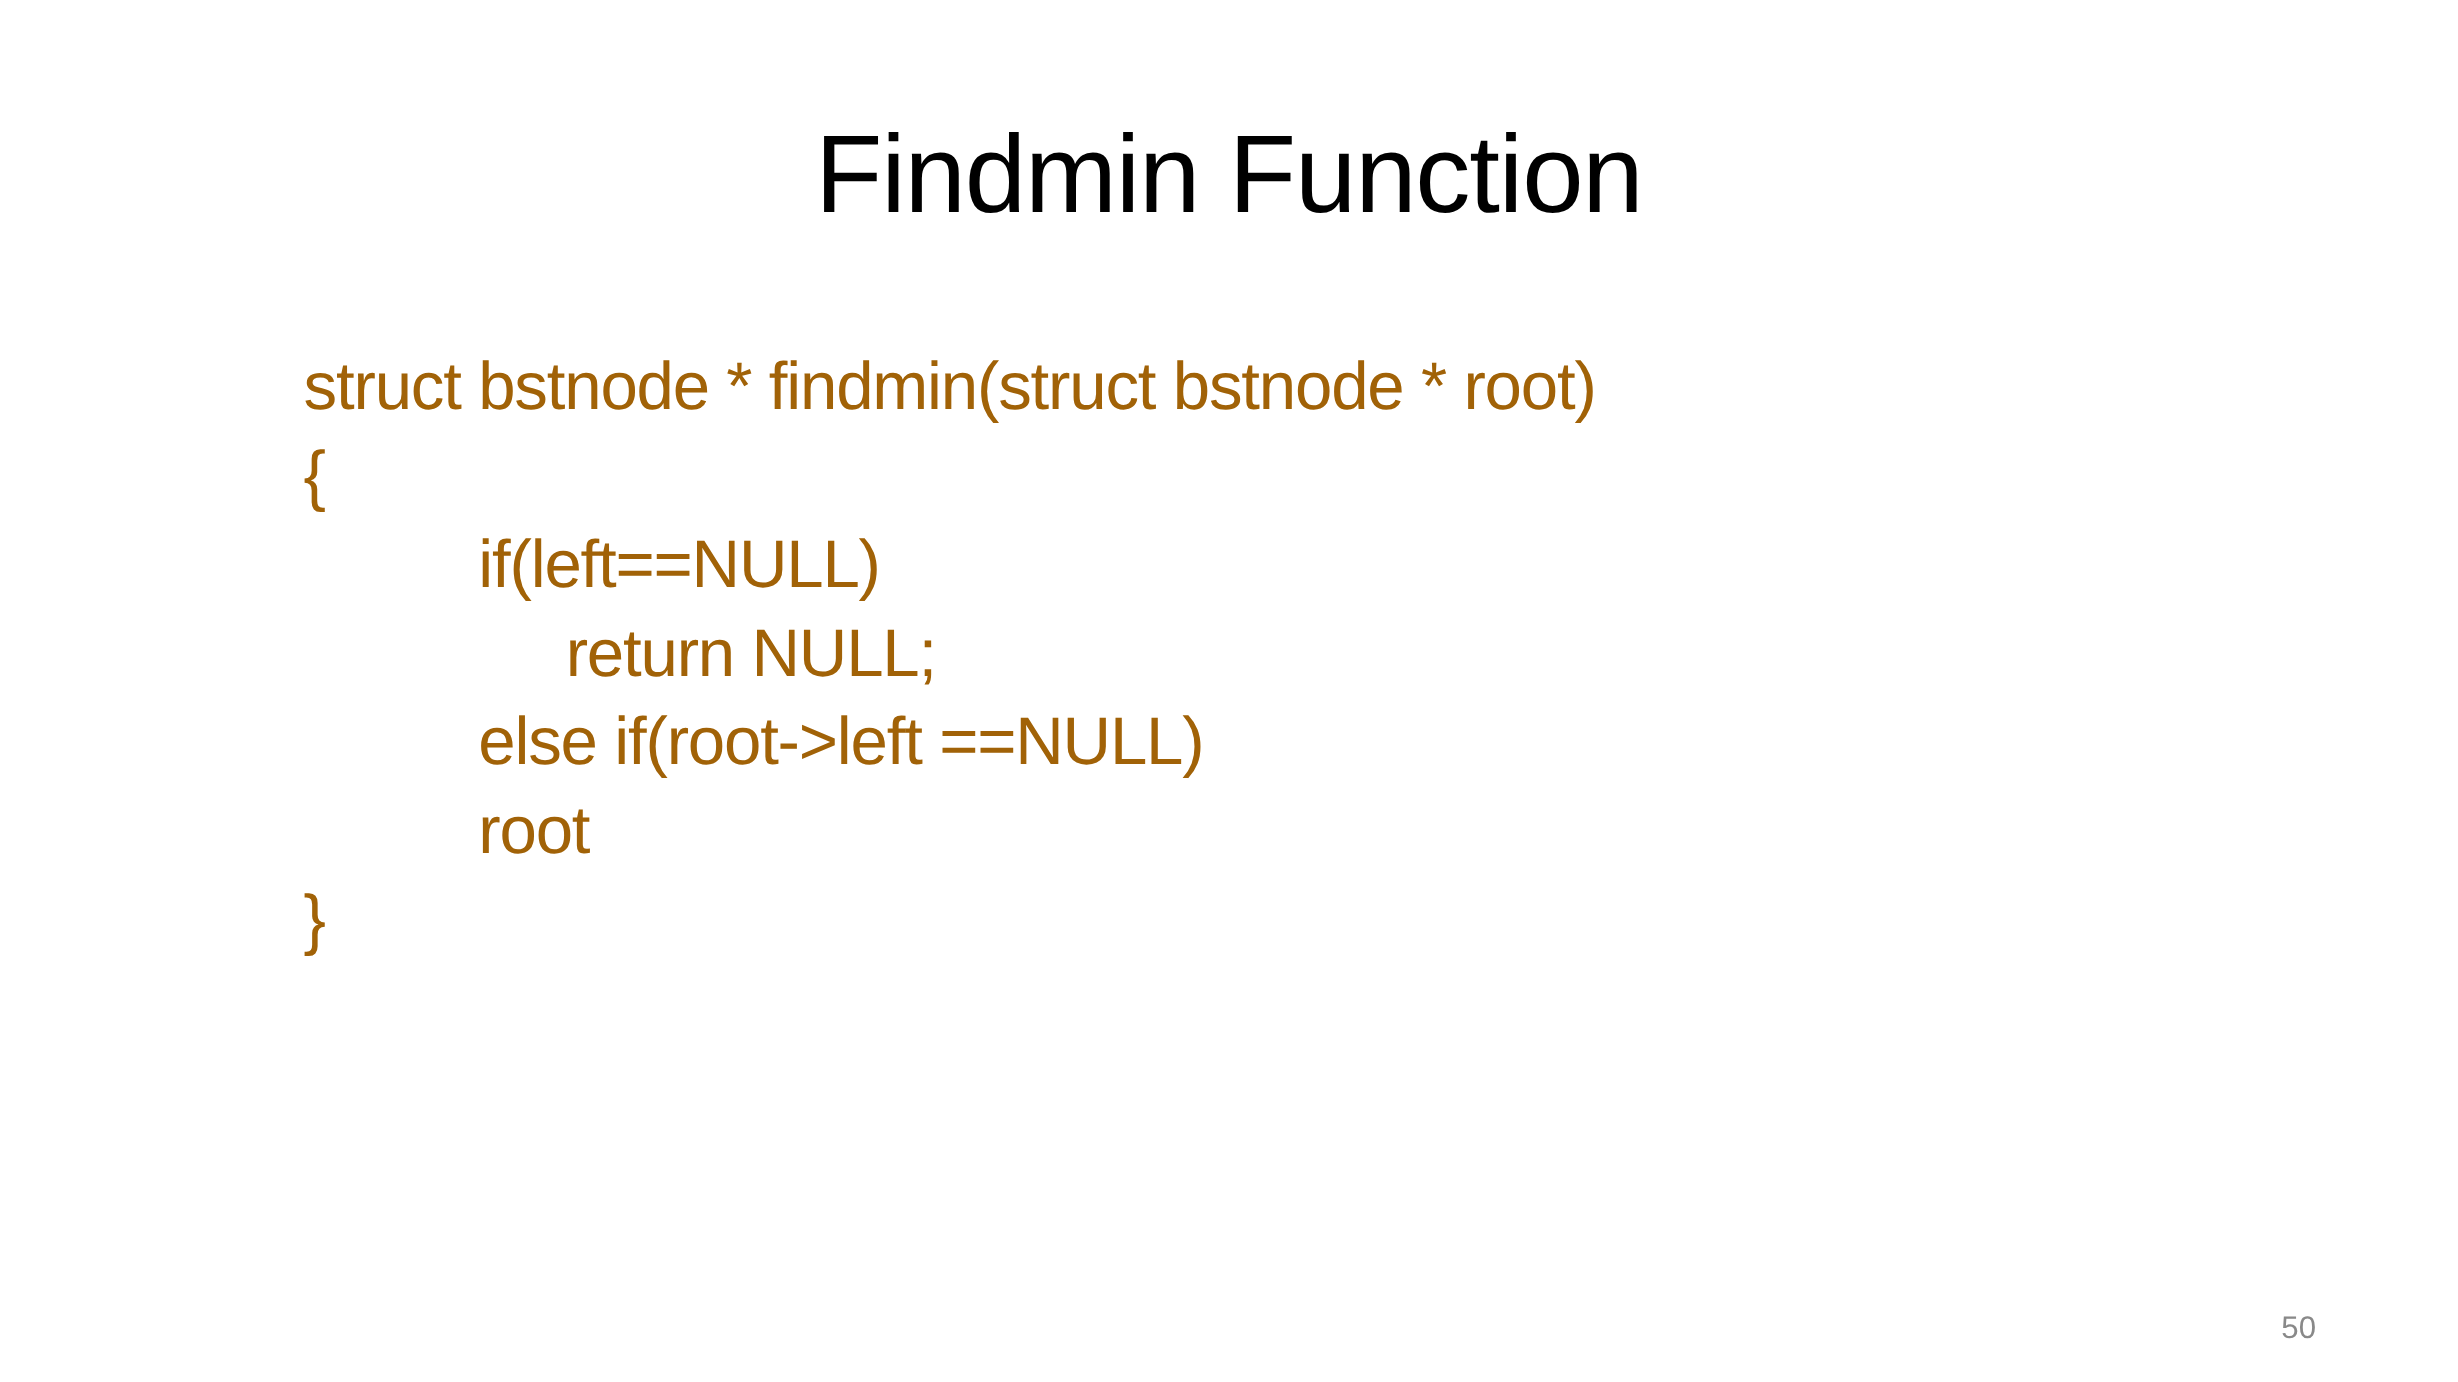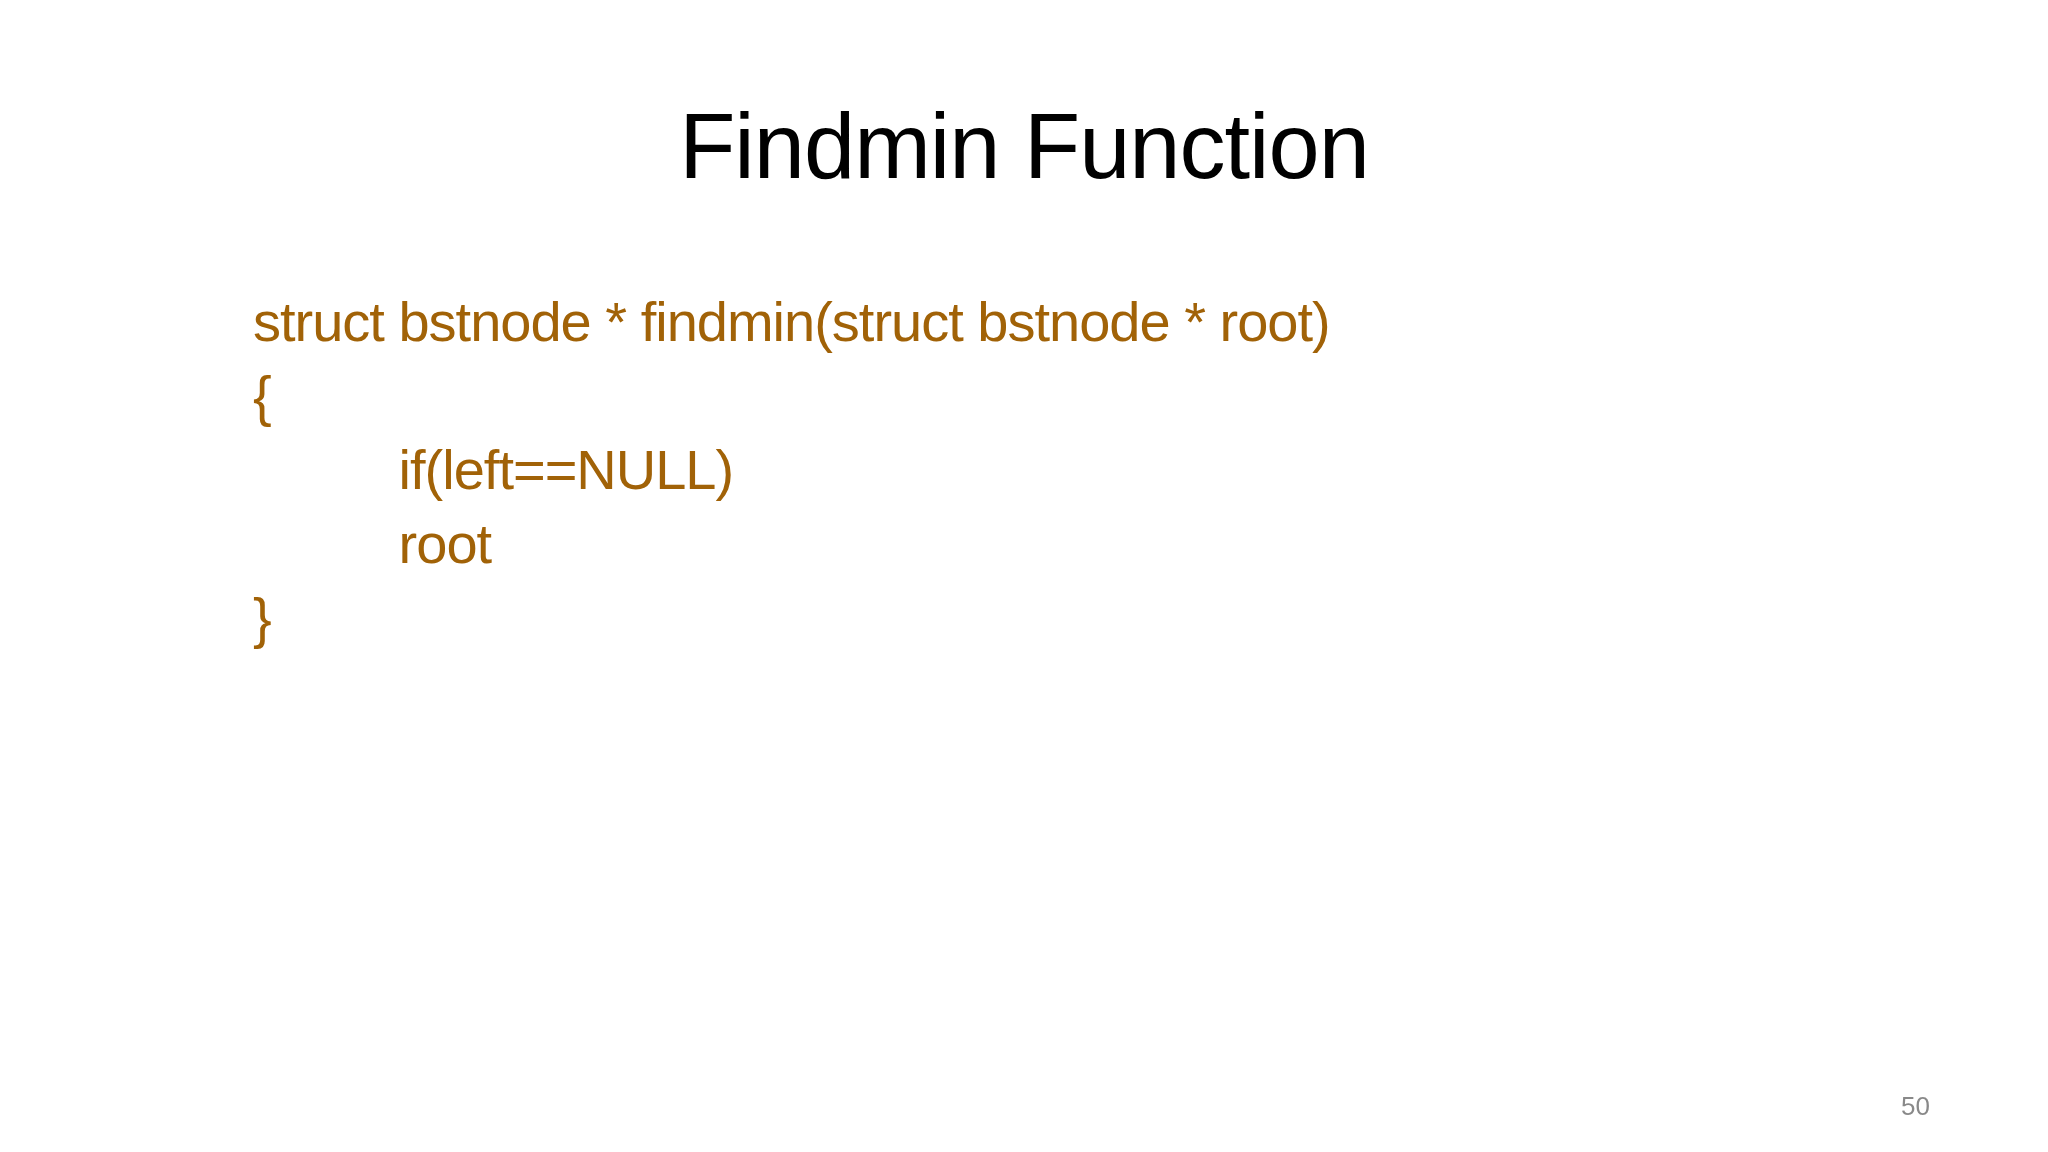--- a/index.html
+++ b/index.html
@@ -55,19 +55,21 @@
 <body>
 
 <div class="slide">
 
   <div class="slide-title">Findmin Function</div>
 
   <div class="code-block">
     <div class="code-line">struct bstnode * findmin(struct bstnode * root)</div>
     <div class="code-line">{</div>
     <div class="code-line">          if(left==NULL)</div>
+    <div class="code-line">               return NULL;</div>
+    <div class="code-line">          else if(root-&gt;left ==NULL)</div>
     <div class="code-line">          root</div>
     <div class="code-line">}</div>
   </div>
 
   <div class="page-number">50</div>
 
 </div>
 
 </body></html>

